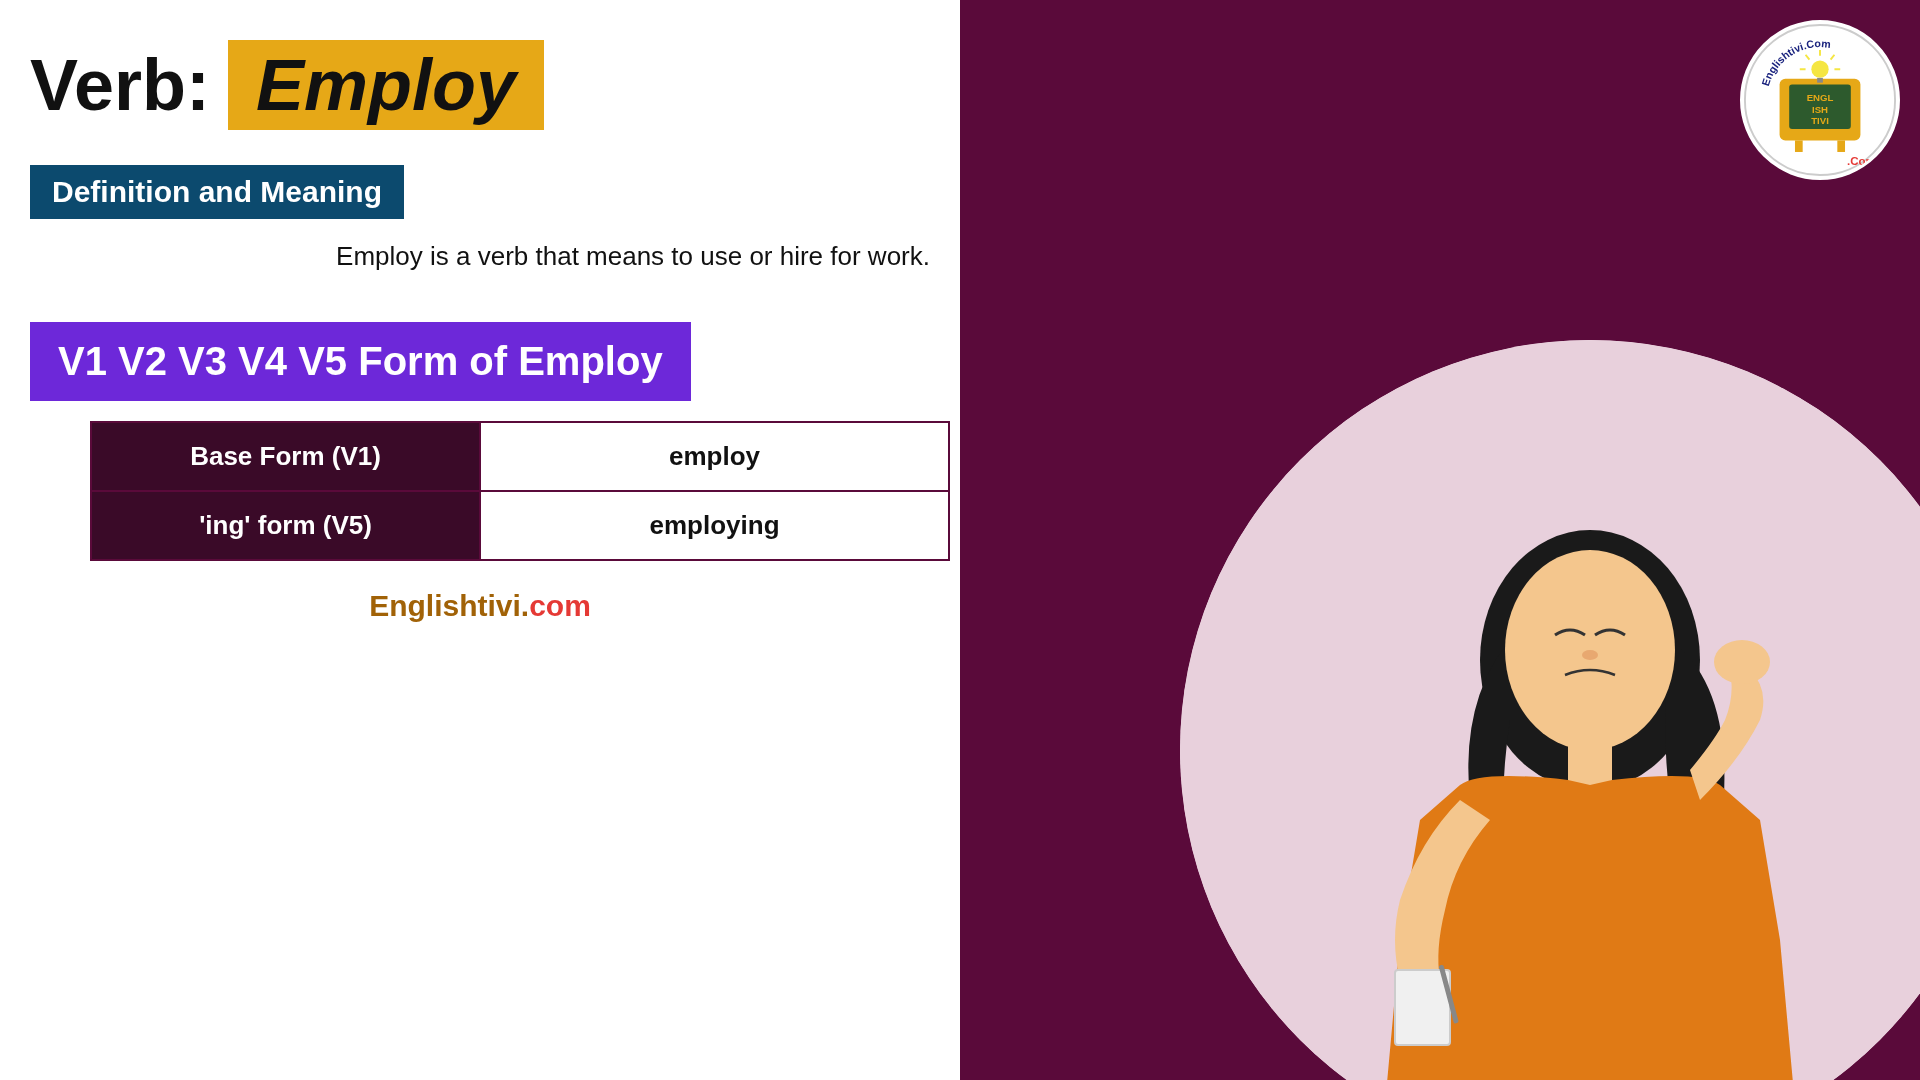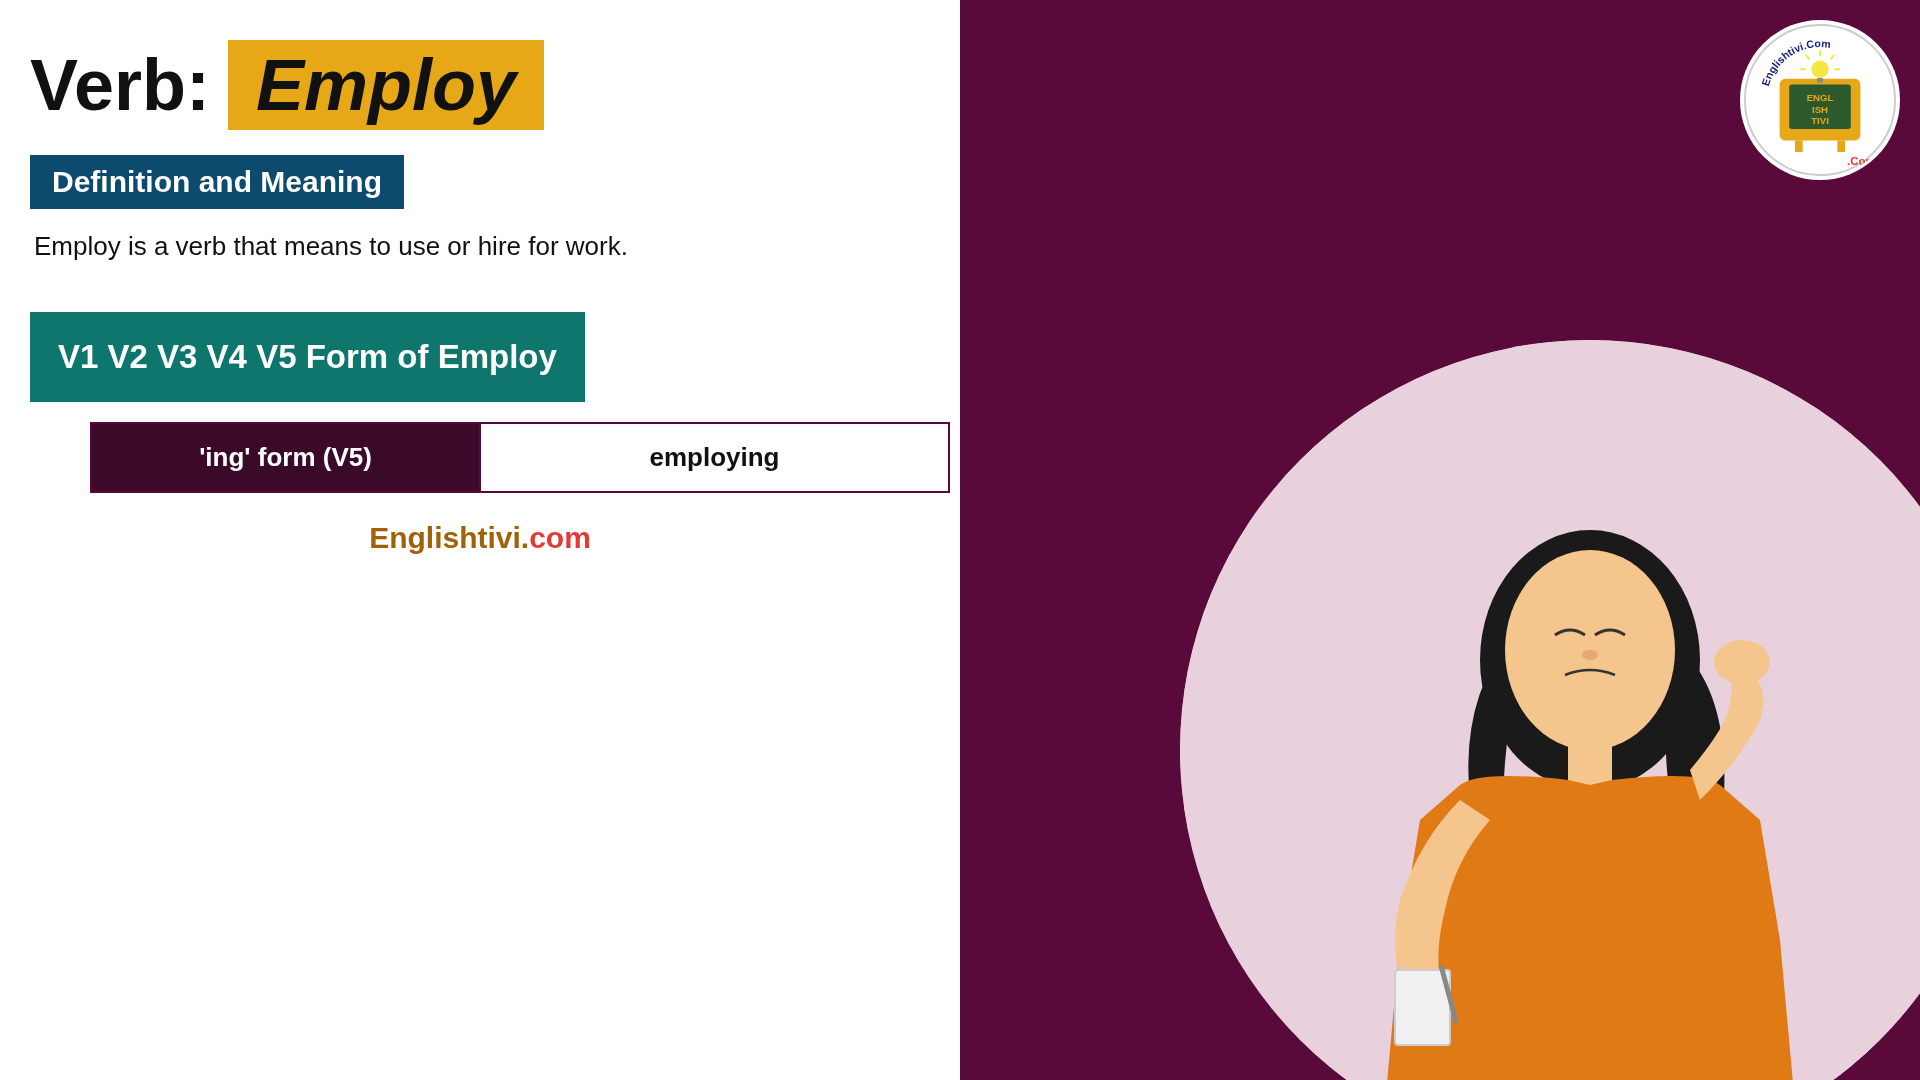--- a/index.html
+++ b/index.html
@@ -29,21 +29,21 @@
       flex-shrink: 0;
       display: flex;
       align-items: flex-end;
       justify-content: center;
     }
 
     
     .title-row {
       display: flex;
       align-items: center;
-      margin-bottom: 25px;
+      margin-bottom: 35px;
     }
 
     .verb-label {
       font-size: 72px;
       font-weight: 900;
       color: #111;
       margin-right: 18px;
     }
 
     .verb-word {
@@ -64,30 +64,31 @@
       font-weight: 800;
       padding: 10px 22px;
       margin-bottom: 22px;
     }
 
     .definition-text {
       font-size: 26px;
       color: #111;
       margin-bottom: 50px;
       padding-left: 4px;
+      text-align: right;
     }
 
     
     .forms-heading {
       display: inline-block;
-      background: #0f766e;
+      background: #6d28d9;
       color: #ffffff;
-      font-size: 33px;
+      font-size: 40px;
       font-weight: 800;
-      padding: 26px 28px;
+      padding: 17px 28px;
       margin-bottom: 20px;
     }
 
     
     .verb-table {
       width: 860px;
       border-collapse: collapse;
       margin-left: 60px;
     }
 
@@ -188,20 +189,24 @@
 
   
   <p class="definition-text">Employ is a verb that means to use or hire for work.</p>
 
   
   <div class="forms-heading">V1 V2 V3 V4 V5 Form of Employ</div>
 
   
   <table class="verb-table">
     <tbody id="table-body">
+    <tr>
+          <td class="label-cell">Base Form (V1)</td>
+          <td class="value-cell">employ</td>
+        </tr>
         <tr>
           <td class="label-cell">'ing' form (V5)</td>
           <td class="value-cell">employing</td>
         </tr>
       </tbody>
   </table>
 
   
   <div class="footer-brand">
     <span class="blue-part">Englishtivi</span><span class="blue-part">.</span><span class="red-part">com</span>

